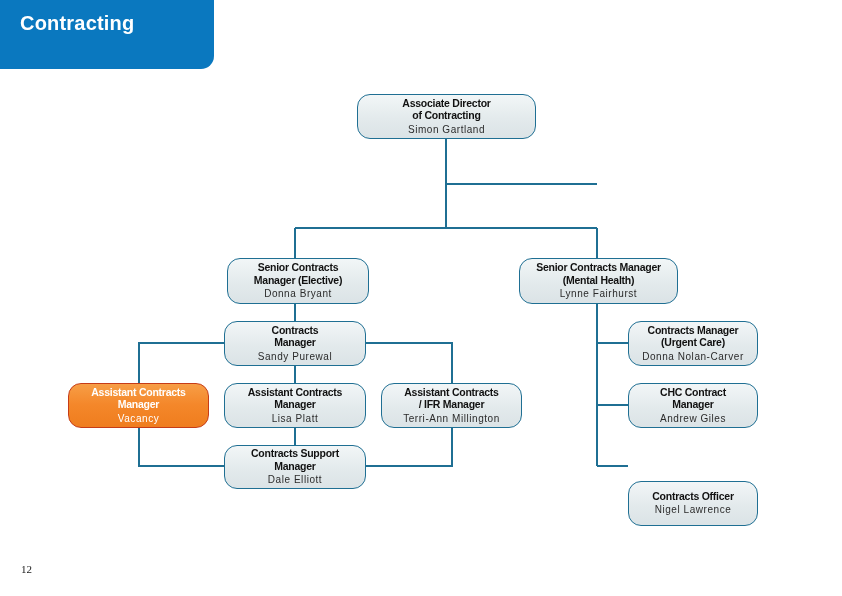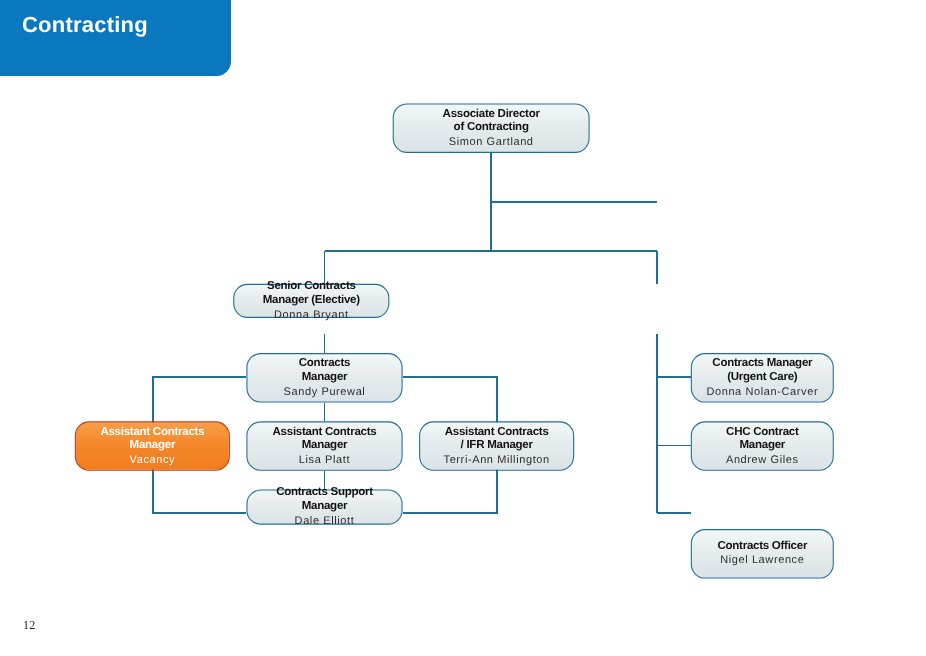--- a/index.html
+++ b/index.html
@@ -4,23 +4,24 @@
 <style>
   html,body{margin:0;padding:0;background:#ffffff;}
   body{
     width:842px;height:596px;position:relative;overflow:hidden;
     font-family:"Liberation Sans", sans-serif;
     -webkit-font-smoothing:antialiased;
   }
 
   
   #title-banner{
-    position:absolute;left:0;top:0;width:210px;height:69px;
+    position:absolute;left:0;top:0;width:178px;height:69px;
     background:#0a78bf;
     border-bottom-right-radius:13px;
+    padding-left:36px;
   }
   #title-banner .title-text{
     position:absolute;left:20px;top:12px;
     color:#ffffff;font-size:20px;font-weight:bold;letter-spacing:0.2px;
     white-space:nowrap;
   }
 
   
   #org-chart{
     position:absolute;left:0;top:0;width:842px;height:596px;padding-left:23px;
@@ -102,26 +103,31 @@
     </g>
   </svg>
 
   <div class="node" style="left:357px;top:94px;width:179px;height:45px;">
     <div class="role">Associate Director
 of Contracting</div>
     <div class="person">Simon Gartland</div>
   </div>
 
 
-  <div class="node" style="left:212px;top:258px;width:142px;height:31px;">
+  <div class="node" style="left:227px;top:258px;width:142px;height:46px;">
     <div class="role">Senior Contracts
 Manager (Elective)</div>
     <div class="person">Donna Bryant</div>
   </div>
 
+  <div class="node" style="left:519px;top:258px;width:159px;height:46px;">
+    <div class="role">Senior Contracts Manager
+(Mental Health)</div>
+    <div class="person">Lynne Fairhurst</div>
+  </div>
 
   <div class="node" style="left:224px;top:321px;width:142px;height:45px;">
     <div class="role">Contracts
 Manager</div>
     <div class="person">Sandy Purewal</div>
   </div>
 
   <div class="node" style="left:628px;top:321px;width:130px;height:45px;">
     <div class="role">Contracts Manager
 (Urgent Care)</div>
@@ -145,21 +151,21 @@
 /  IFR Manager</div>
     <div class="person">Terri-Ann Millington</div>
   </div>
 
   <div class="node" style="left:628px;top:383px;width:130px;height:45px;">
     <div class="role">CHC Contract
 Manager</div>
     <div class="person">Andrew Giles</div>
   </div>
 
-  <div class="node" style="left:224px;top:445px;width:142px;height:32px;">
+  <div class="node" style="left:224px;top:445px;width:142px;height:44px;">
     <div class="role">Contracts Support
 Manager</div>
     <div class="person">Dale Elliott</div>
   </div>
 
   <div class="node" style="left:628px;top:445px;width:130px;height:45px;margin-top:36px;">
     <div class="role">Contracts Officer</div>
     <div class="person">Nigel Lawrence</div>
   </div>
 

